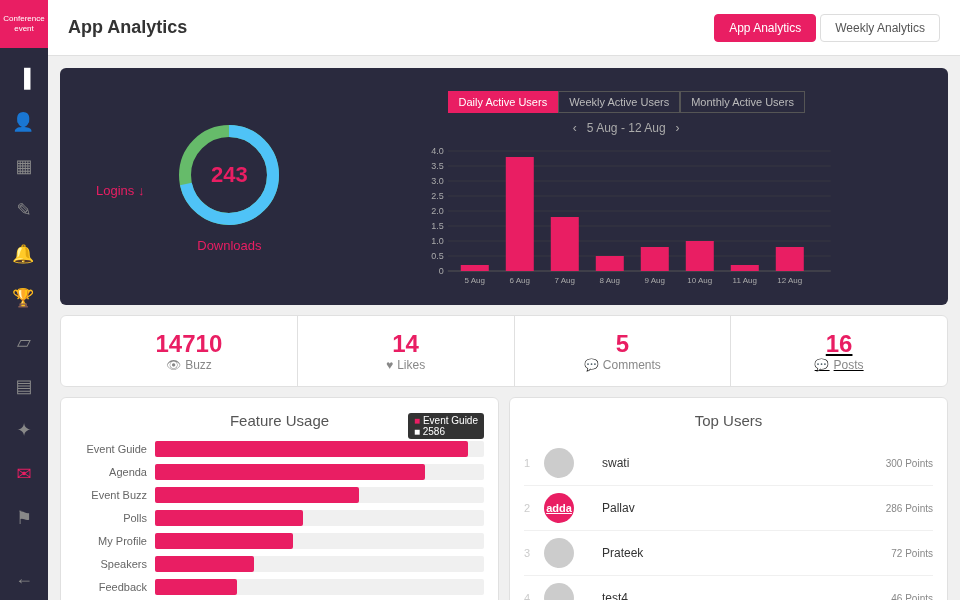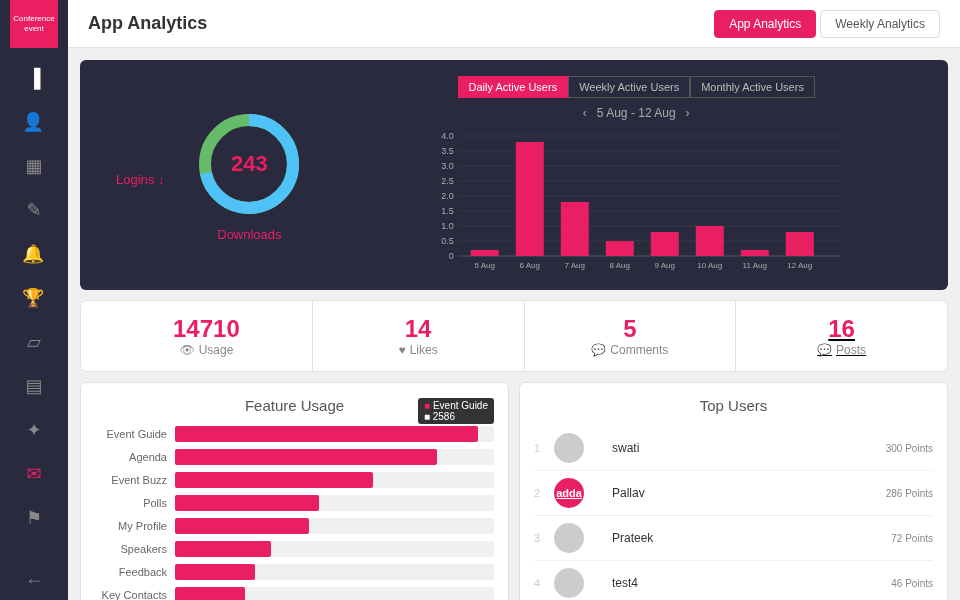--- a/index.html
+++ b/index.html
@@ -1,20 +1,20 @@
 <!DOCTYPE html>
 <html><head>
   <meta charset="utf-8">
   <style>
     * { box-sizing: border-box; margin: 0; padding: 0; }
     body { font-family: 'Segoe UI', Arial, sans-serif; background: #f0f0f0; display: flex; height: 600px; width: 960px; overflow: hidden; }
 
     
     .sidebar {
-      width: 68px;
+      width: 48px;
       background: #2a2a3e;
       display: flex;
       flex-direction: column;
       align-items: center;
       padding: 0;
       flex-shrink: 0;
     }
     .sidebar-logo {
       width: 48px;
       height: 48px;
@@ -55,21 +55,21 @@
     }
 
     
     .header {
       background: #fff;
       padding: 12px 20px;
       display: flex;
       align-items: center;
       justify-content: space-between;
       border-bottom: 1px solid #e0e0e0;
-      height: 48px;
+      height: 56px;
       flex-shrink: 0;
     }
     .header-title {
       font-size: 18px;
       font-weight: 600;
       color: #333;
     }
     .header-buttons {
       display: flex;
       gap: 4px;
@@ -158,20 +158,21 @@
       margin-bottom: 8px;
       align-self: center;
     }
     .tab-btn {
       padding: 4px 10px;
       border: 1px solid #555;
       background: transparent;
       color: #bbb;
       font-size: 11px;
       cursor: pointer;
+      margin-top: 7px;
     }
     .tab-btn.active {
       background: #e91e63;
       color: #fff;
       border-color: #e91e63;
     }
     .date-nav {
       display: flex;
       align-items: center;
       gap: 10px;
@@ -437,21 +438,21 @@
           <text x="374" y="144" font-size="8" fill="#aaa" text-anchor="middle">12 Aug</text>
         </svg>
       </div>
     </div>
 
     <div class="stats-bar">
       <div class="stat-item">
         <div class="stat-value">14710</div>
         <div class="stat-label">
           <span>👁</span>
-          <span>Usage</span>
+          <span>Buzz</span>
         </div>
       </div>
       <div class="stat-item">
         <div class="stat-value">14</div>
         <div class="stat-label">
           <span>♥</span>
           <span>Likes</span>
         </div>
       </div>
       <div class="stat-item">

